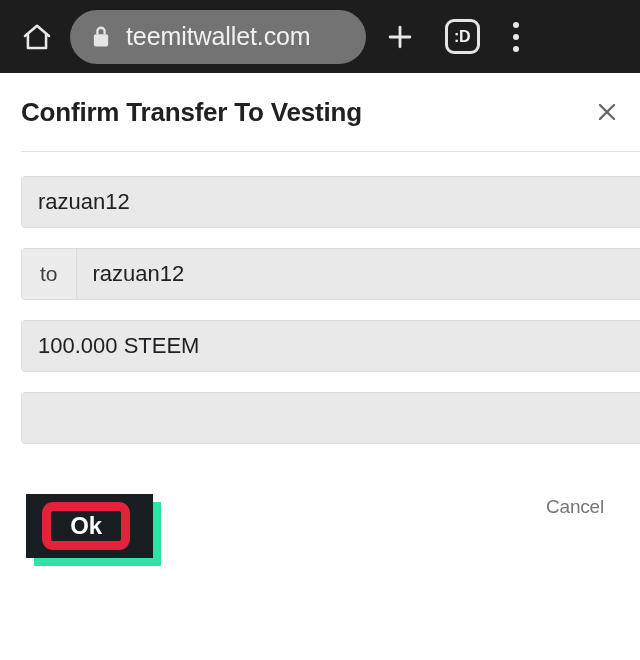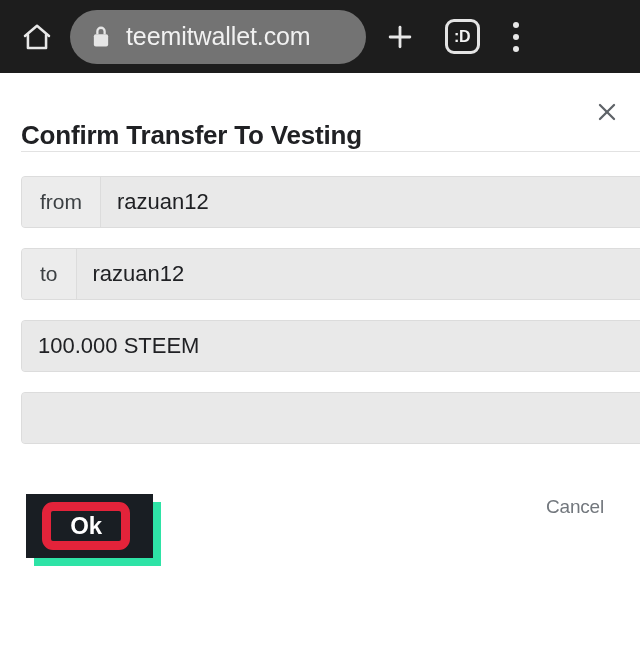--- a/index.html
+++ b/index.html
@@ -98,21 +98,21 @@
     width: 640px;
     height: 587px;
     background: #ffffff;
     overflow: hidden;
   }
   .dialog-header {
     position: relative;
     height: 78px;
     padding-left: 21px;
     display: flex;
-    align-items: flex-end;
+    align-items: center;
   }
   .dialog-title {
     font-size: 26px;
     font-weight: bold;
     color: #202124;
     letter-spacing: -0.2px;
     font-family: "Liberation Sans", sans-serif;
   }
   .close-btn {
     position: absolute;
@@ -291,21 +291,20 @@
         <line x1="18.5" y1="5.5" x2="5.5" y2="18.5"></line>
       </svg>
     </div>
   </div>
 
   <div class="divider"></div>
 
   <div class="form-area">
 
     <div class="form-row">
-      <div class="row-label">from</div>
       <div class="row-value">razuan12</div>
     </div>
 
     <div class="form-row">
       <div class="row-label">to</div>
       <div class="row-value">razuan12</div>
     </div>
 
     <div class="form-row">
       <div class="row-value">100.000 STEEM</div>

